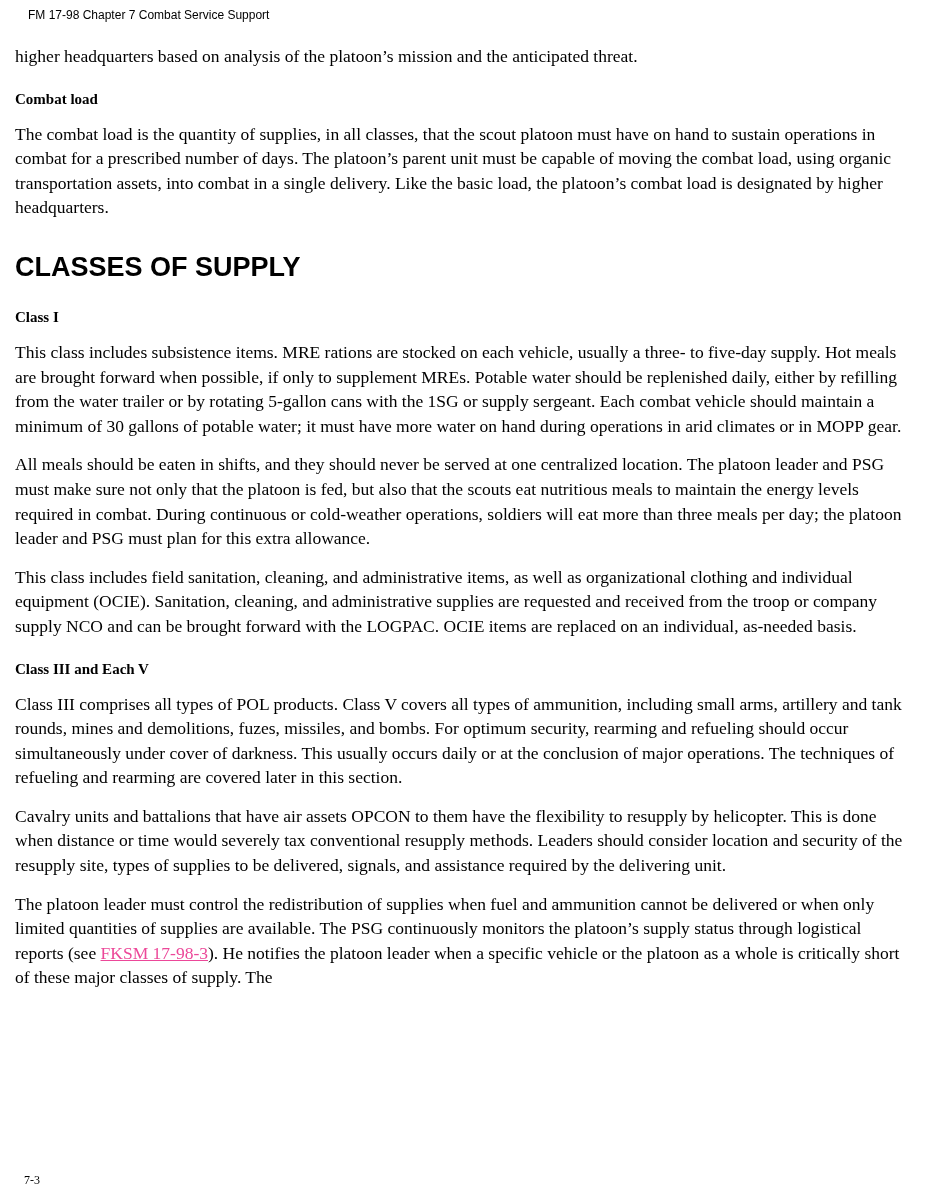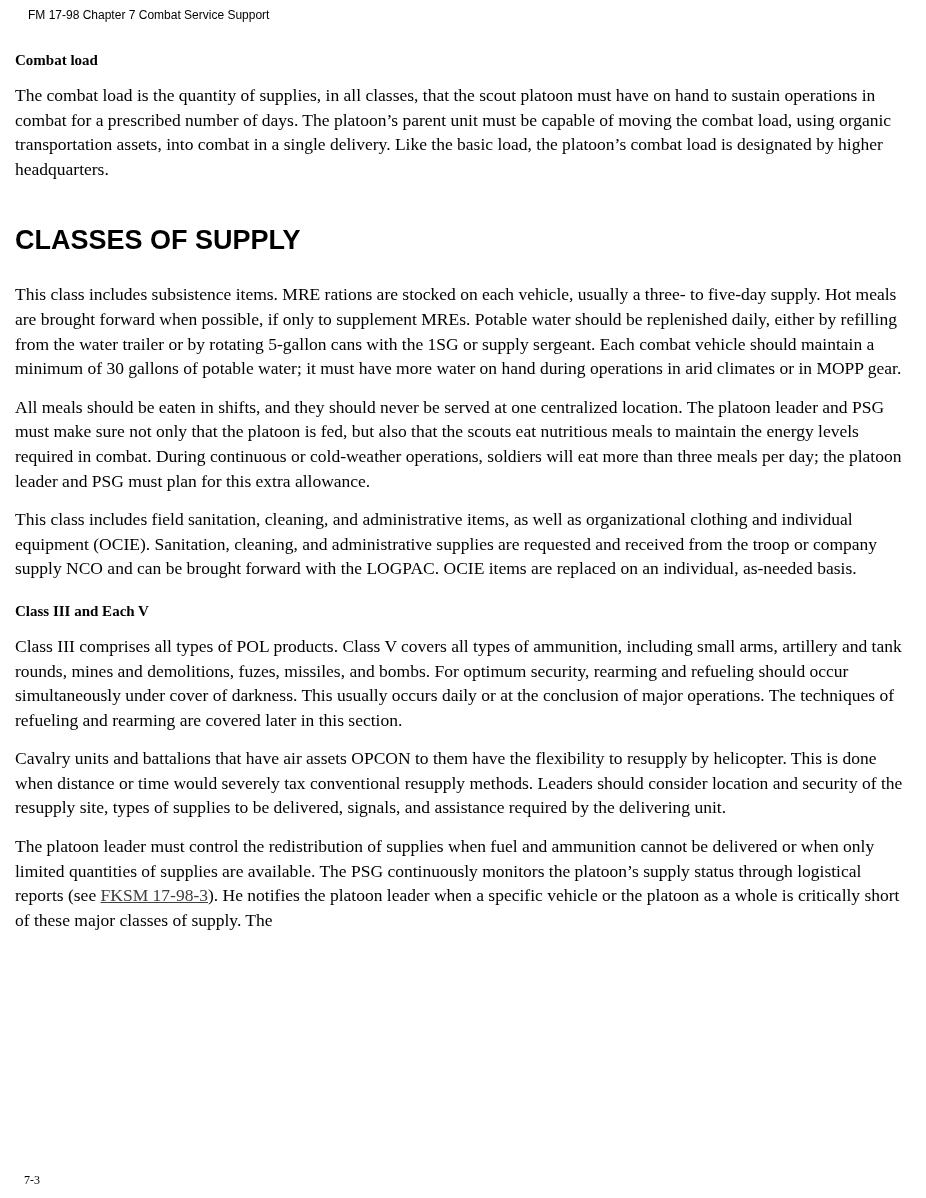--- a/index.html
+++ b/index.html
@@ -34,52 +34,54 @@
   h3.sub-heading {
     font-family: "Liberation Serif", serif;
     font-size: 15px;
     font-weight: bold;
     margin: 22px 0 14px 0;
   }
   h1.main-heading {
     font-family: "Liberation Sans", sans-serif;
     font-size: 27px;
     font-weight: bold;
-    margin: 44px 0 26px 0;
+    margin: 32px 0 26px 0;
     letter-spacing: 0px;
   }
   a.doc-link {
-    color: #404040;
+    color: #ec4899;
     text-decoration: underline;
     cursor: pointer;
   }
   .page-footer {
     position: absolute;
     left: 24px;
     bottom: 10px;
     font-family: Liberation Serif, serif;
     font-size: 12px;
   }
 </style>
 </head>
 <body>
 
 <div class="page">
 
   <div class="running-header">FM 17-98 Chapter 7 Combat Service Support</div>
 
   <div class="content">
 
+    <p>higher headquarters based on analysis of the platoon’s mission and the anticipated threat.</p>
 
     <h3 class="sub-heading">Combat load</h3>
 
     <p>The combat load is the quantity of supplies, in all classes, that the scout platoon must have on hand to sustain operations in combat for a prescribed number of days. The platoon’s parent unit must be capable of moving the combat load, using organic transportation assets, into combat in a single delivery. Like the basic load, the platoon’s combat load is designated by higher headquarters.</p>
 
     <h1 class="main-heading">CLASSES OF SUPPLY</h1>
 
+    <h3 class="sub-heading">Class I</h3>
 
     <p>This class includes subsistence items. MRE rations are stocked on each vehicle, usually a three- to five-day supply. Hot meals are brought forward when possible, if only to supplement MREs. Potable water should be replenished daily, either by refilling from the water trailer or by rotating 5-gallon cans with the 1SG or supply sergeant. Each combat vehicle should maintain a minimum of 30 gallons of potable water; it must have more water on hand during operations in arid climates or in MOPP gear.</p>
 
     <p>All meals should be eaten in shifts, and they should never be served at one centralized location. The platoon leader and PSG must make sure not only that the platoon is fed, but also that the scouts eat nutritious meals to maintain the energy levels required in combat. During continuous or cold-weather operations, soldiers will eat more than three meals per day; the platoon leader and PSG must plan for this extra allowance.</p>
 
 
     <p>This class includes field sanitation, cleaning, and administrative items, as well as organizational clothing and individual equipment (OCIE). Sanitation, cleaning, and administrative supplies are requested and received from the troop or company supply NCO and can be brought forward with the LOGPAC. OCIE items are replaced on an individual, as-needed basis.</p>
 
     <h3 class="sub-heading">Class III and Each V</h3>
 

